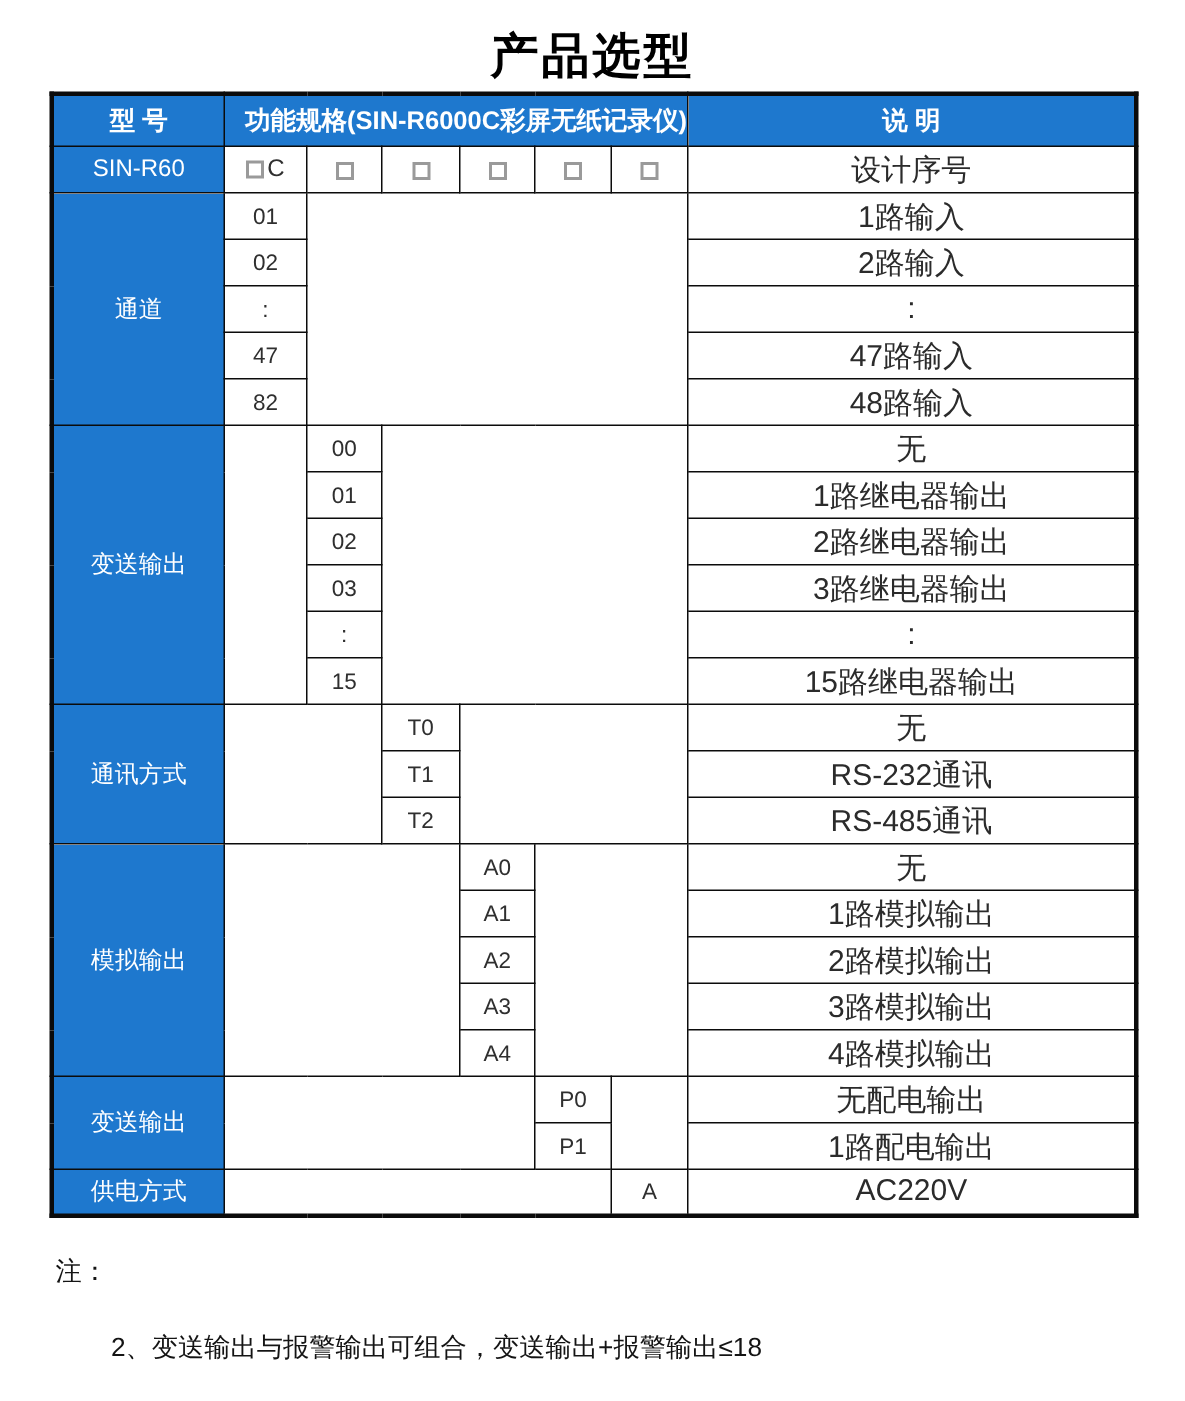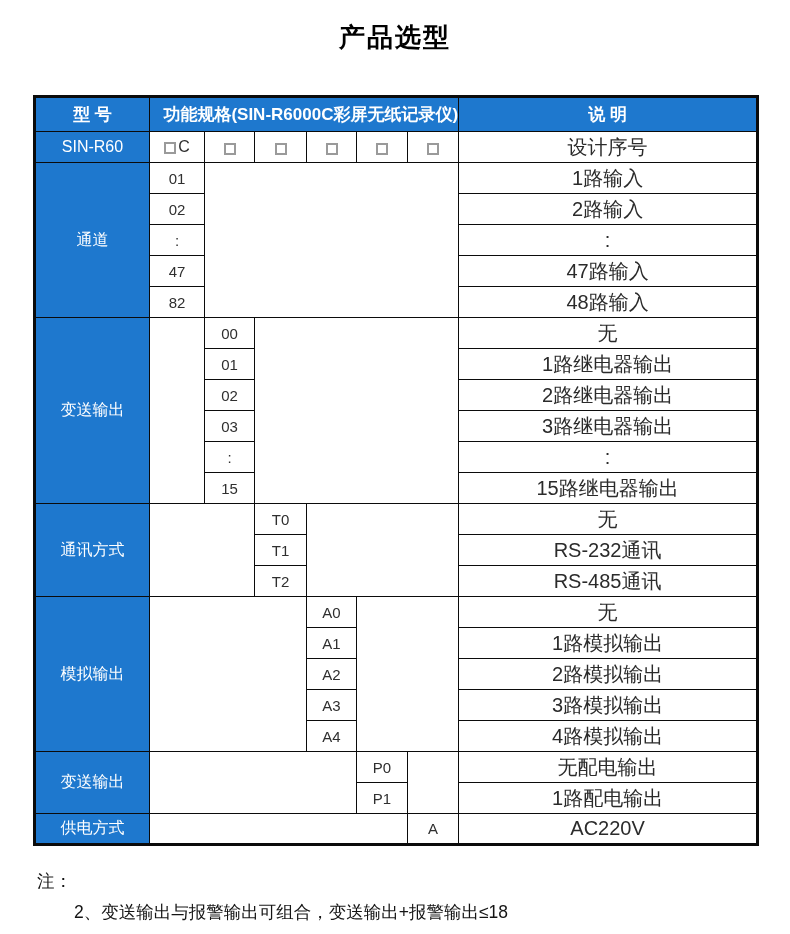--- a/index.html
+++ b/index.html
@@ -12,31 +12,31 @@
   html, body {
     margin: 0; padding: 0;
     width: 790px; height: 934px;
     background: #ffffff;
     font-family: "Liberation Sans", "DejaVu Sans", sans-serif;
     color: var(--text);
   }
   .title {
     margin: 14px 0 0 0;
     text-align: center;
-    font-size: 26px;
+    font-size: 32px;
     font-weight: bold;
     letter-spacing: 2px;
     color: #000000;
     line-height: 46px;
   }
   table.sel {
     border-collapse: collapse;
     table-layout: fixed;
     width: 723px;
-    margin: 35px 0 0 33px;
+    margin: 1px 0 0 33px;
     border: 3px solid var(--border);
   }
   .sel th, .sel td {
     border: 1px solid var(--border);
     padding: 0;
     text-align: center;
     height: 31px;
     overflow: hidden;
     white-space: nowrap;
   }
@@ -69,21 +69,21 @@
   }
   .model-suffix { font-size: 16px; margin-left: 2px; }
   .notes {
     margin: 20px 0 0 37px;
     font-size: 17.5px;
     line-height: 31px;
     color: #141414;
   }
   .note-line { display: flex; }
   .note-prefix { flex: 0 0 auto; }
-  .note-line.indented { padding-left: 37px; }
+  .note-line.indented { padding-left: 37px; margin-top: 20px; }
 </style>
 </head>
 <body>
 
 <h1 class="title">产品选型</h1>
 
 <table class="sel">
   <colgroup>
     <col style="width:115px">
     <col style="width:55px">

